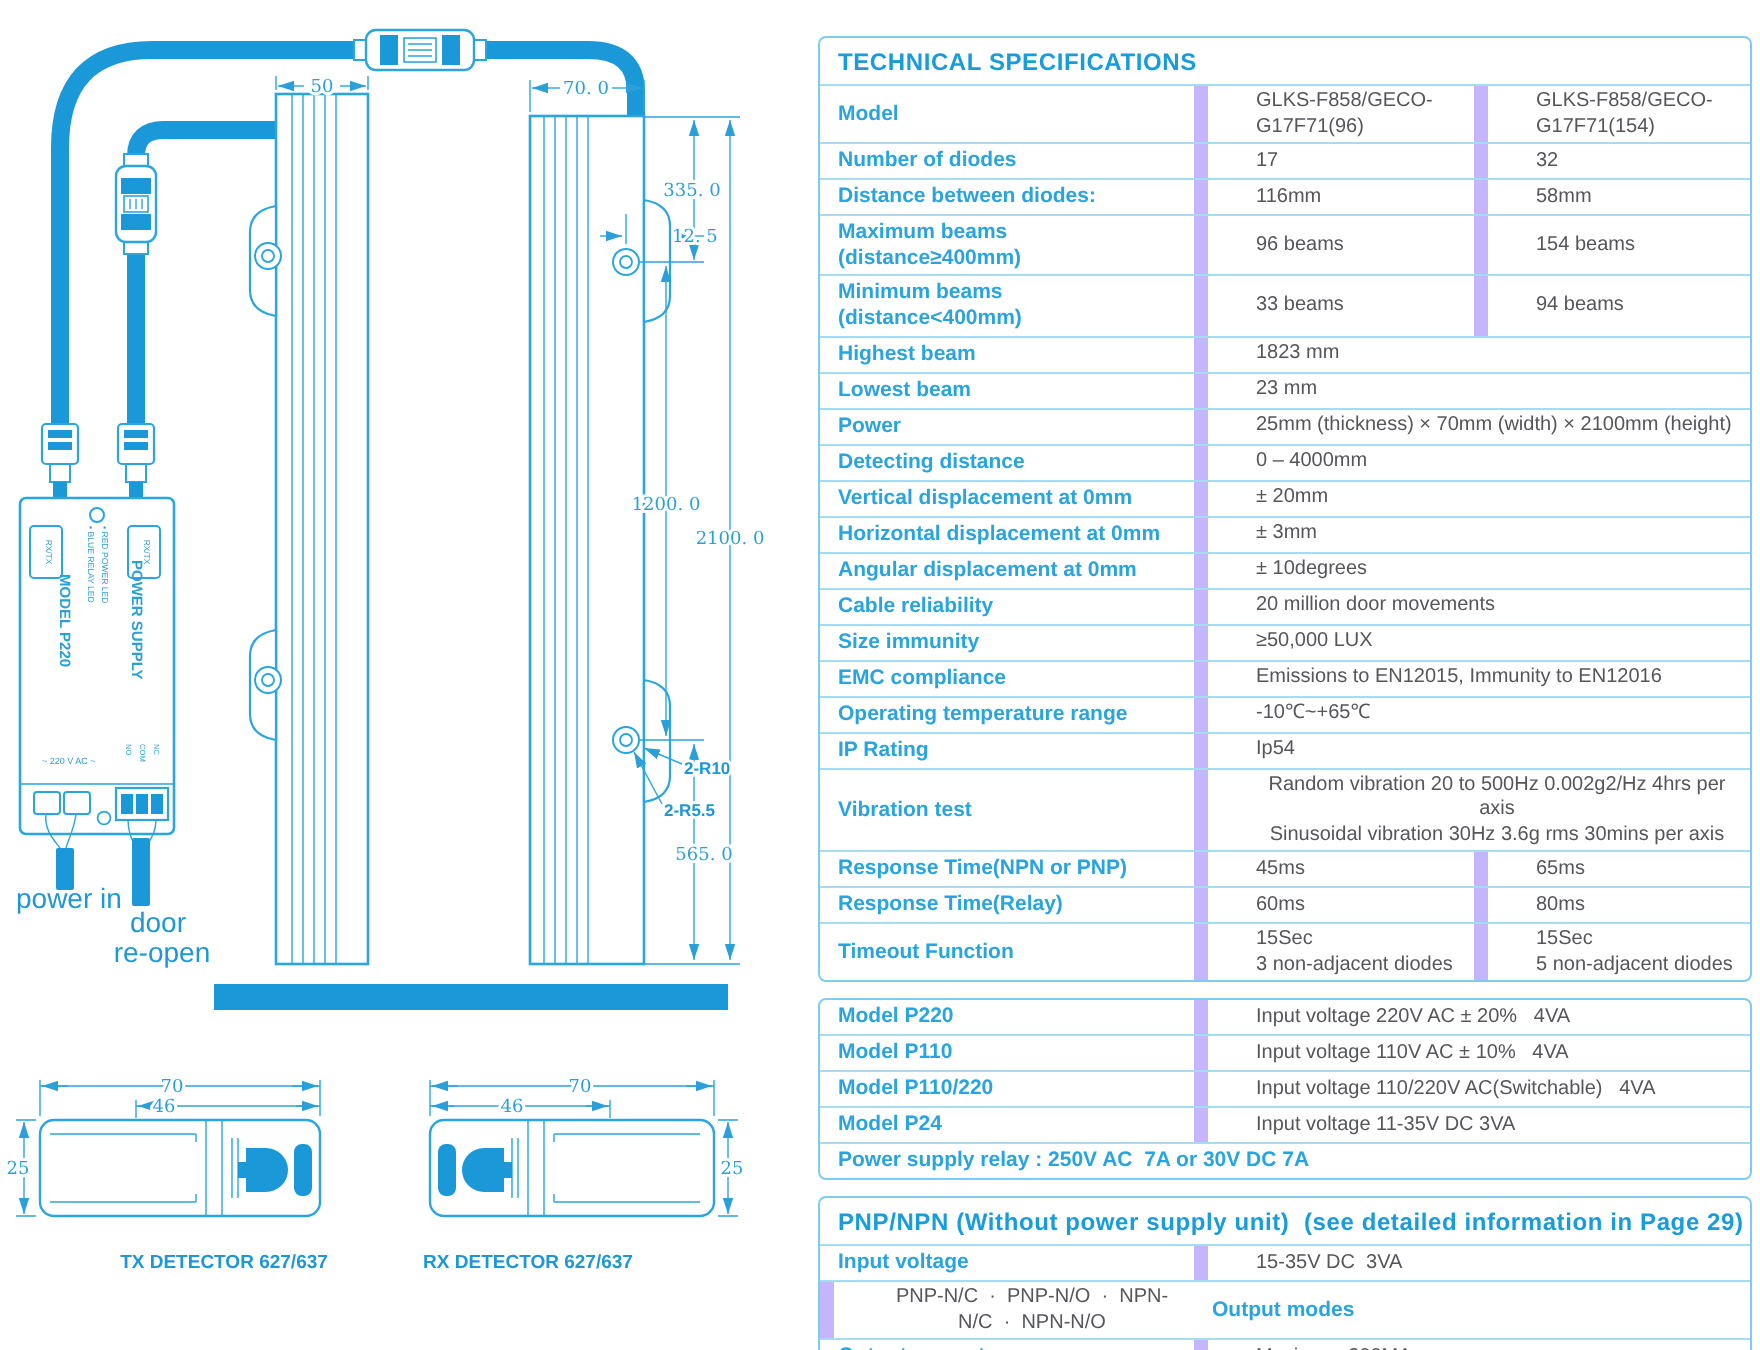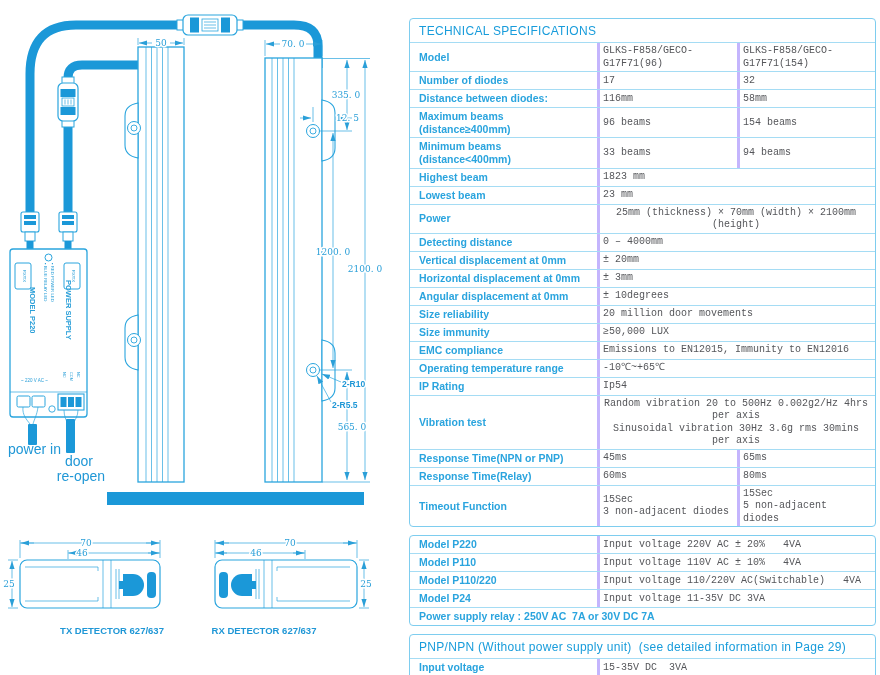--- a/index.html
+++ b/index.html
@@ -9,32 +9,32 @@
   }
   .diagram-panel { position:absolute; left:0; top:0; width:408px; height:675px; }
 
   
   .tables { position:absolute; left:409px; top:18px; width:467px; }
   .tbl {
     border:1px solid #7ecdef; border-radius:4px; background:#fff;
     margin-bottom:8px; overflow:hidden;
   }
   .tbl-title {
-    color:#189cdb; font-weight:normal; font-size:12px; letter-spacing:.3px;
+    color:#189cdb; font-weight:bold; font-size:12px; letter-spacing:.3px;
     padding:5px 8px 4px 9px; border-bottom:1px solid #a5dcf4; white-space:nowrap;
   }
   .trow { display:grid; align-items:stretch; min-height:17px; }
   .trow + .trow { border-top:1px solid #a5dcf4; }
   .trow.c3 { grid-template-columns:187px 140px 1fr; }
   .trow.c2 { grid-template-columns:187px 1fr;text-align:center; }
   .trow.c1 { grid-template-columns:1fr; }
   .cell { padding:2px 6px 1px 9px; font-size:10.5px; line-height:1.25; display:flex; align-items:center; }
   .lab { color:#2aa4de; font-weight:bold; }
   .lab.split { padding-right:10px; }
-  .val { color:#55565a; font-size:10px; border-left:3px solid #c4b5fd; padding-left:3px; white-space:pre-line;font-family:Liberation Mono, monospace; }
+  .val { color:#55565a; font-size:10px; border-left:7px solid #c4b5fd; padding-left:24px; white-space:pre-line; }
   .c1 .cell { border-left:none; }
   .fillw{ fill:#ffffff; stroke:#2aa5de; }
   .blue { fill:#1b98d8; }
   .cable{ stroke:#1b98d8; stroke-width:9; fill:none; }
   .thin { stroke:#2aa5de; stroke-width:.7; fill:none; }
   text.dim {
     font-family:"DejaVu Serif", serif; font-size:9px; fill:#2a9fd8;
     paint-order:stroke; stroke:#fff; stroke-width:3px; stroke-linejoin:round;
   }
   text.dimb {
@@ -293,21 +293,21 @@
         </div>
       <div class="trow c2">
           <div class="cell lab">Horizontal displacement at 0mm</div>
           <div class="cell val">± 3mm</div>
         </div>
       <div class="trow c2">
           <div class="cell lab">Angular displacement at 0mm</div>
           <div class="cell val">± 10degrees</div>
         </div>
       <div class="trow c2">
-          <div class="cell lab">Size reliability</div>
+          <div class="cell lab">Cable reliability</div>
           <div class="cell val">20 million door movements</div>
         </div>
       <div class="trow c2">
           <div class="cell lab">Size immunity</div>
           <div class="cell val">≥50,000 LUX</div>
         </div>
       <div class="trow c2">
           <div class="cell lab">EMC compliance</div>
           <div class="cell val">Emissions to EN12015, Immunity to EN12016</div>
         </div>

